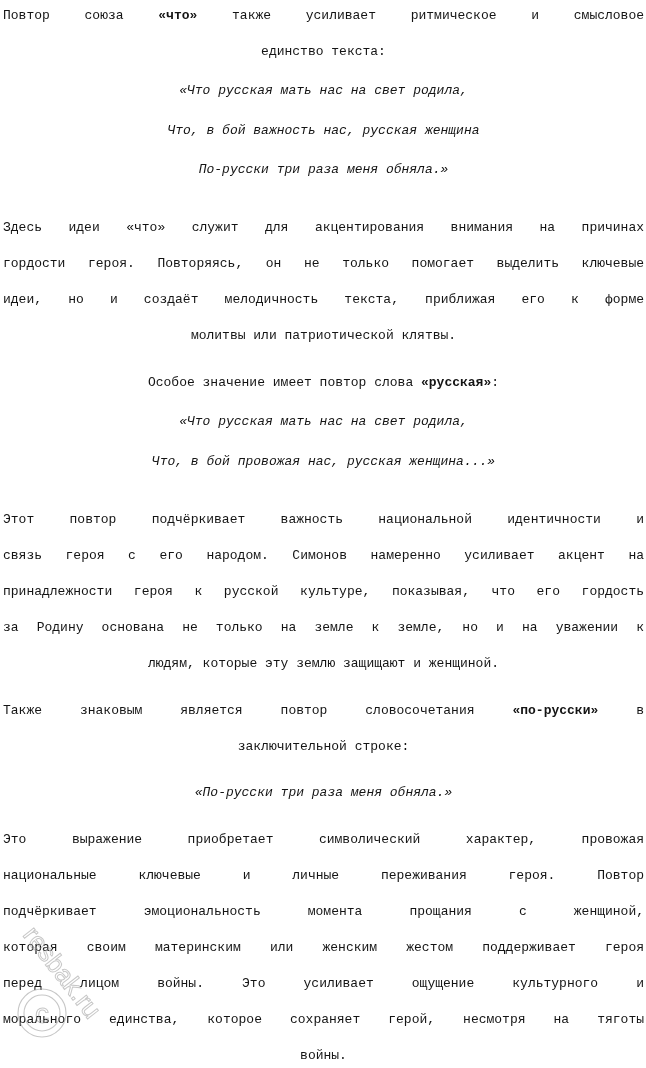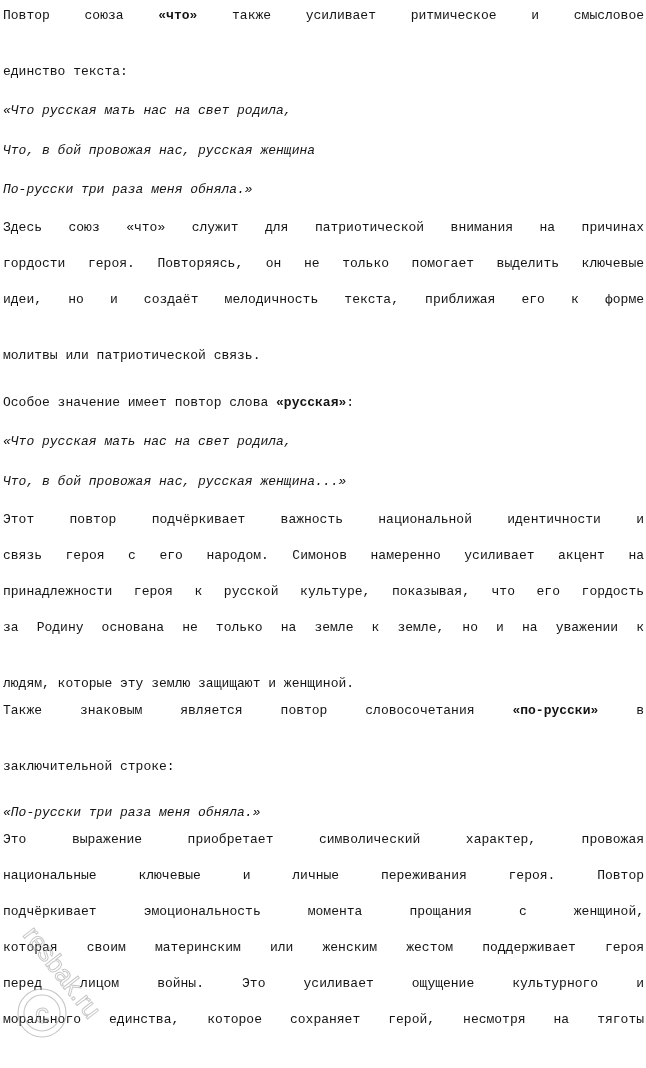--- a/index.html
+++ b/index.html
@@ -27,21 +27,21 @@
       width: 641px;
       font-size: 13px;
       line-height: 22px;
       white-space: nowrap;
       font-family: Liberation Mono, monospace;
     }
     .just {
       text-align: justify;
       text-align-last: justify;
     }
-    .left { text-align: left; margin-top: 20px; }
+    .left { text-align: center; }
     .it { font-style: italic; }
     b { font-weight: bold; }
     .watermark {
       position: absolute;
       left: 0;
       top: 905px;
       width: 130px;
       height: 140px;
       pointer-events: none;
       opacity: 0.55;
@@ -51,27 +51,27 @@
 <body>
 
 <div class="page">
 
   <div class="line just" style="top:5px">
     <span>Повтор союза </span><b>«что»</b><span> также усиливает ритмическое и смысловое</span>
   </div>
   <div class="line left" style="top:41px">единство текста:</div>
 
   <div class="line left it" style="top:80px">«Что русская мать нас на свет родила,</div>
-  <div class="line left it" style="top:120px">Что, в бой провожая нас, русская женщина</div>
+  <div class="line left it" style="top:120px">Что, в бой важность нас, русская женщина</div>
   <div class="line left it" style="top:159px">По-русски три раза меня обняла.»</div>
 
-  <div class="line just" style="top:217px">Здесь союз «что» служит для патриотической внимания на причинах</div>
+  <div class="line just" style="top:217px">Здесь идеи «что» служит для акцентирования внимания на причинах</div>
   <div class="line just" style="top:253px">гордости героя. Повторяясь, он не только помогает выделить ключевые</div>
   <div class="line just" style="top:289px">идеи, но и создаёт мелодичность текста, приближая его к форме</div>
-  <div class="line left" style="top:325px">молитвы или патриотической связь.</div>
+  <div class="line left" style="top:325px">молитвы или патриотической клятвы.</div>
 
   <div class="line left" style="top:372px">
     <span>Особое значение имеет повтор слова </span><b>«русская»</b><span>:</span>
   </div>
 
   <div class="line left it" style="top:411px">«Что русская мать нас на свет родила,</div>
   <div class="line left it" style="top:451px">Что, в бой провожая нас, русская женщина...»</div>
 
   <div class="line just" style="top:509px">Этот повтор подчёркивает важность национальной идентичности и</div>
   <div class="line just" style="top:545px">связь героя с его народом. Симонов намеренно усиливает акцент на</div>

